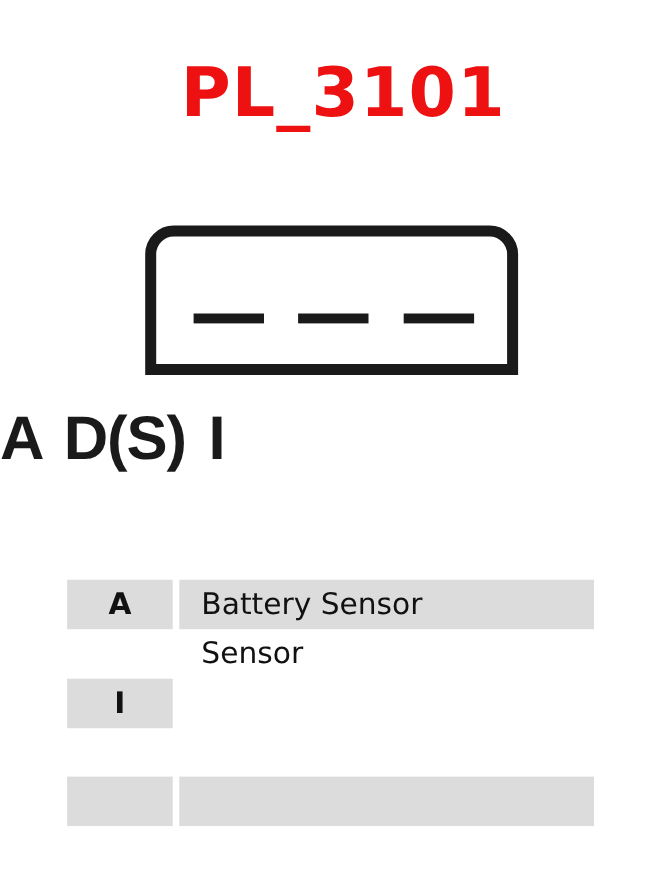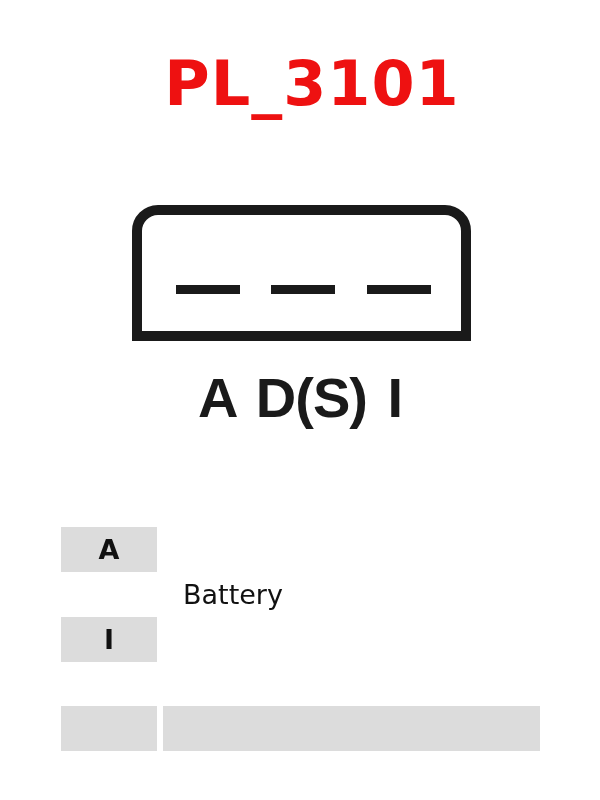--- a/index.html
+++ b/index.html
@@ -18,21 +18,21 @@
       position: absolute; left: 132px; top: 205px;
       width: 339px; height: 136px; box-sizing: border-box;
       border: 10px solid #1a1a1a; border-radius: 26px 26px 0 0;
     }
     .pin {
       position: absolute; top: 70px; height: 9px; width: 64px;
       background: #1a1a1a;
     }
     .pin-labels {
       position: absolute; left: 0; top: 362px; width: 600px;
-      text-align: center; color: #1a1a1a;
+      color: #1a1a1a;
       font-family: "Liberation Sans", sans-serif; font-weight: bold;
       font-size: 56px; line-height: 72px; letter-spacing: -1px;
       word-spacing: 6px;
     }
     .row { position: absolute; left: 61px; width: 480px; height: 45px; }
     .cell-key {
       position: absolute; left: 0; top: 0; width: 96px; height: 45px;
       display: flex; align-items: center; justify-content: center;
       font-family: "DejaVu Sans", sans-serif; font-weight: bold;
       font-size: 27px; color: #111;
@@ -54,23 +54,24 @@
 <div class="connector">
   <div class="pin" style="left:34px"></div>
   <div class="pin" style="left:129px"></div>
   <div class="pin" style="left:225px"></div>
 </div>
 
 <div class="pin-labels">A D(S) I</div>
 
 <div class="row shaded" style="top:527px">
   <div class="cell-key">A</div>
+  <div class="cell-val">Battery Sensor</div>
 </div>
 <div class="row" style="top:572px">
-  <div class="cell-val">Battery</div>
+  <div class="cell-val">Sensor</div>
 </div>
 <div class="row shaded" style="top:617px">
   <div class="cell-key">I</div>
 </div>
 <div class="row" style="top:662px">
   <div class="cell-key"></div>
   <div class="cell-val"></div>
 </div>
 <div class="row shaded" style="top:706px">
   <div class="cell-key"></div>

